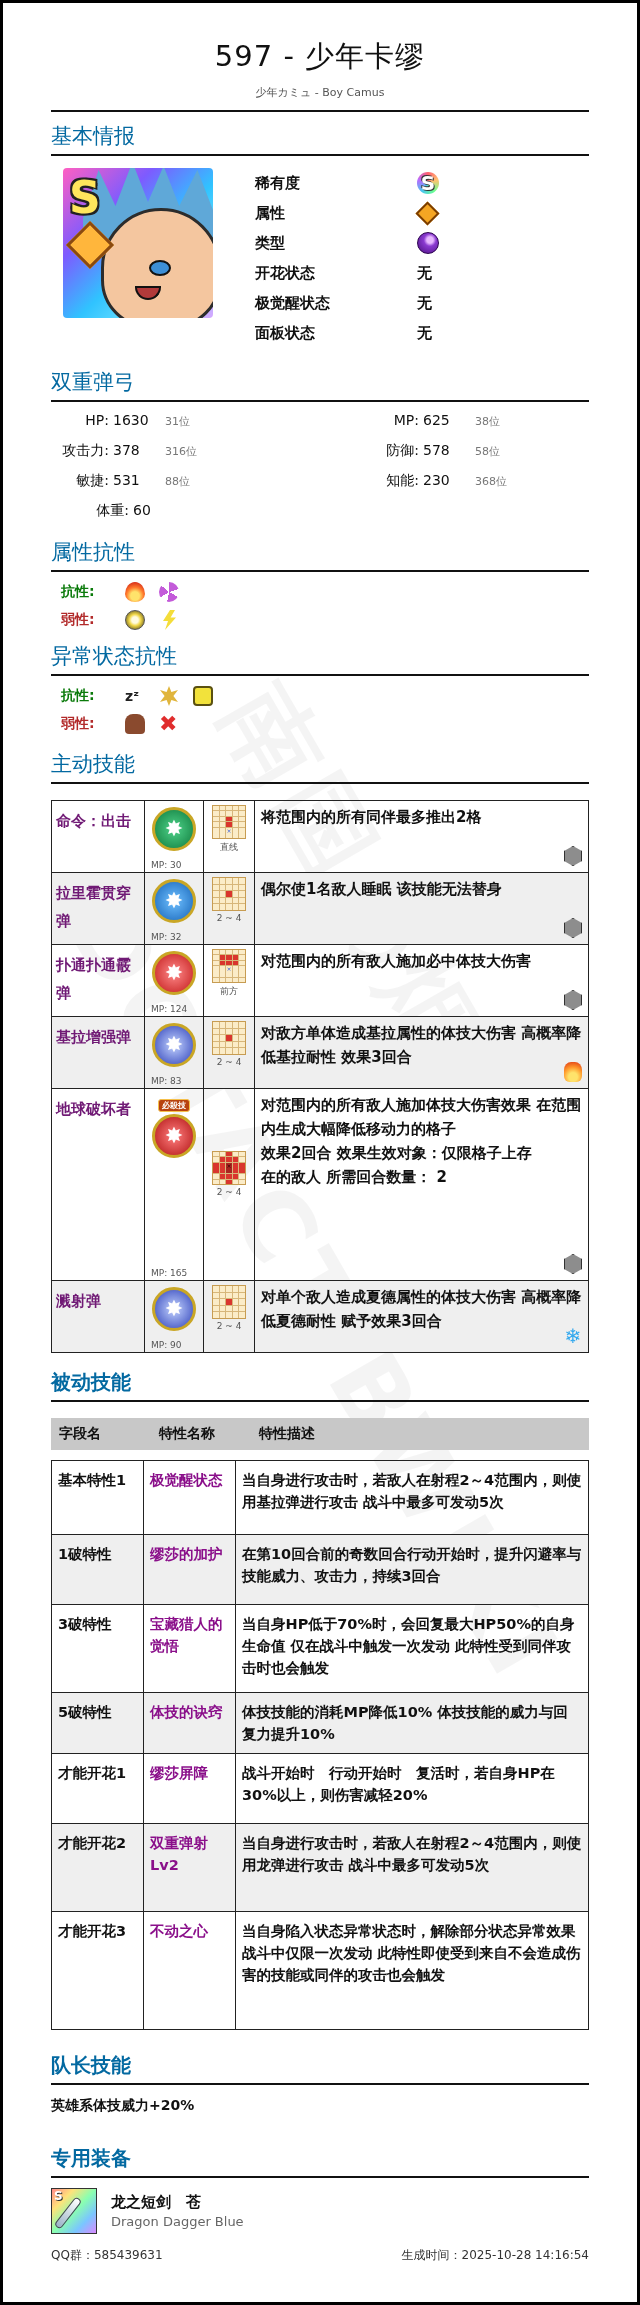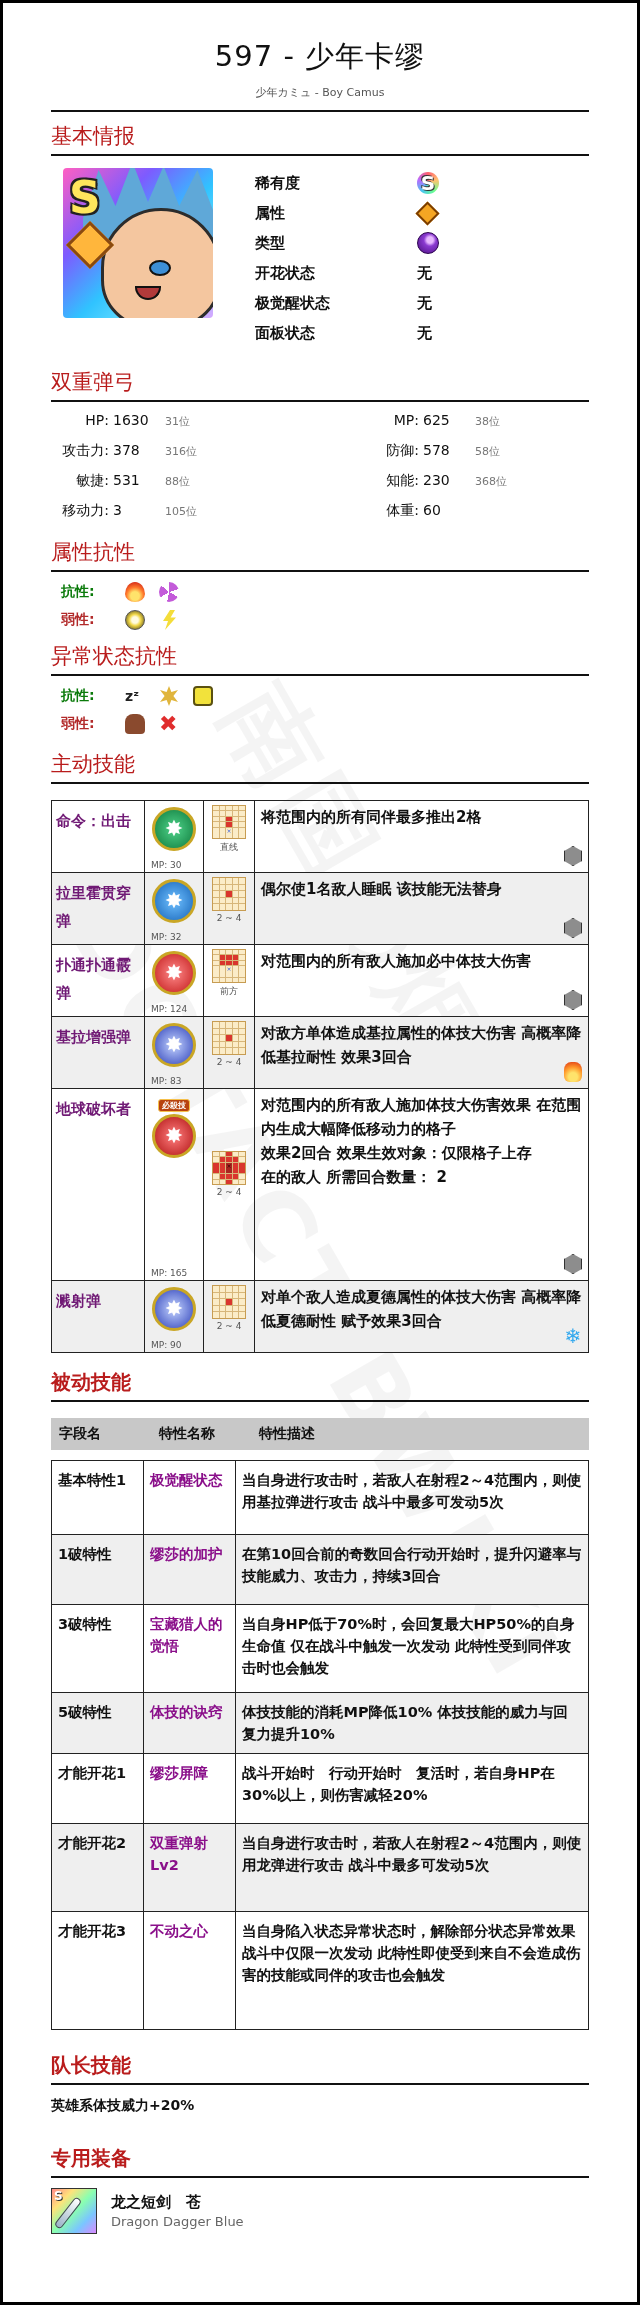--- a/index.html
+++ b/index.html
@@ -7,21 +7,21 @@
   body { font-family: "DejaVu Sans", "Liberation Sans", sans-serif; color: #111; }
   .frame { position: relative; width: 640px; height: 2305px; border: 3px solid #000; background: #fff; overflow: hidden; }
   .watermark { position: absolute; left: 0; top: 0; width: 640px; height: 2305px; pointer-events: none; overflow: hidden; z-index: 0; }
   .watermark span { position: absolute; font-size: 96px; font-weight: bold; color: rgba(0,0,0,0.045); transform: rotate(60deg); transform-origin: left top; white-space: nowrap; letter-spacing: 8px; }
   .content { position: relative; z-index: 1; padding: 0 48px 0 48px; }
 
   .title { text-align: center; font-size: 29px; font-weight: normal; padding-top: 34px; letter-spacing: 1px; }
   .subtitle { text-align: center; font-size: 11px; color: #555; margin-top: 8px; }
   .top-rule { border-bottom: 2px solid #111; margin-top: 10px; }
 
-  .section-h { font-size: 21px; color: #b91c1c; margin-top: 10px; padding-bottom: 4px; border-bottom: 2px solid #111; }
+  .section-h { font-size: 21px; color: #0369a1; margin-top: 10px; padding-bottom: 4px; border-bottom: 2px solid #111; }
   .section-h.bold { font-weight: bold; font-size: 20px; }
 
   
   .basic { display: flex; margin-top: 12px; height: 190px; }
   .portrait { width: 150px; height: 150px; margin-left: 12px; border-radius: 4px; position: relative; overflow: hidden;
     background: linear-gradient(135deg, #ff5fc2 0%, #7d5bff 30%, #30c3ff 55%, #6ee0ff 75%, #d6a6ff 100%); }
   .portrait .face { position: absolute; right: -8px; bottom: -10px; width: 120px; height: 120px; border-radius: 50% 50% 40% 40%; background: #f4c69f; border: 3px solid #2c2c2c; }
   .portrait .hair { position: absolute; right: 0; top: -6px; width: 130px; height: 80px; background: #5fa8d8; clip-path: polygon(0 70%, 12% 10%, 25% 55%, 38% 0, 50% 50%, 62% 5%, 74% 55%, 88% 10%, 100% 60%, 100% 100%, 0 100%); border-bottom: 3px solid #24557a; }
   .portrait .eye { position: absolute; right: 42px; top: 92px; width: 22px; height: 16px; border-radius: 50%; background: #3d8fd6; border: 2px solid #111; }
   .portrait .mouth { position: absolute; right: 52px; top: 118px; width: 26px; height: 14px; border-radius: 0 0 14px 14px; background: #b23a3a; border: 2px solid #111; }
@@ -189,25 +189,20 @@
       <div class="stat">
           <span class="lab">敏捷:</span>
           <span class="num">531</span>
           <span class="rank">88位</span>
         </div>
       <div class="stat right">
           <span class="lab">知能:</span>
           <span class="num">230</span>
           <span class="rank">368位</span>
         </div>
-      <div class="stat">
-          <span class="lab">移动力:</span>
-          <span class="num">3</span>
-          <span class="rank">105位</span>
-        </div>
       <div class="stat right">
           <span class="lab">体重:</span>
           <span class="num">60</span>
           <span class="rank"></span>
         </div>
     </div>
 
     <div class="section-h" style="margin-top:14px">属性抗性</div>
     <div style="margin-top:6px">
       <div class="res-row">
@@ -544,14 +539,18 @@
         <div class="s">S</div>
       </div>
       <div class="equip-text">
         <div class="equip-name">龙之短剑　苍</div>
         <div class="equip-en">Dragon Dagger Blue</div>
       </div>
     </div>
   </div>
 
   <div class="footer">
+    <div class="row">
+      <span>QQ群：585439631</span>
+      <span>生成时间：2025-10-28 14:16:54</span>
+    </div>
   </div>
 </div>
 
 </body></html>

